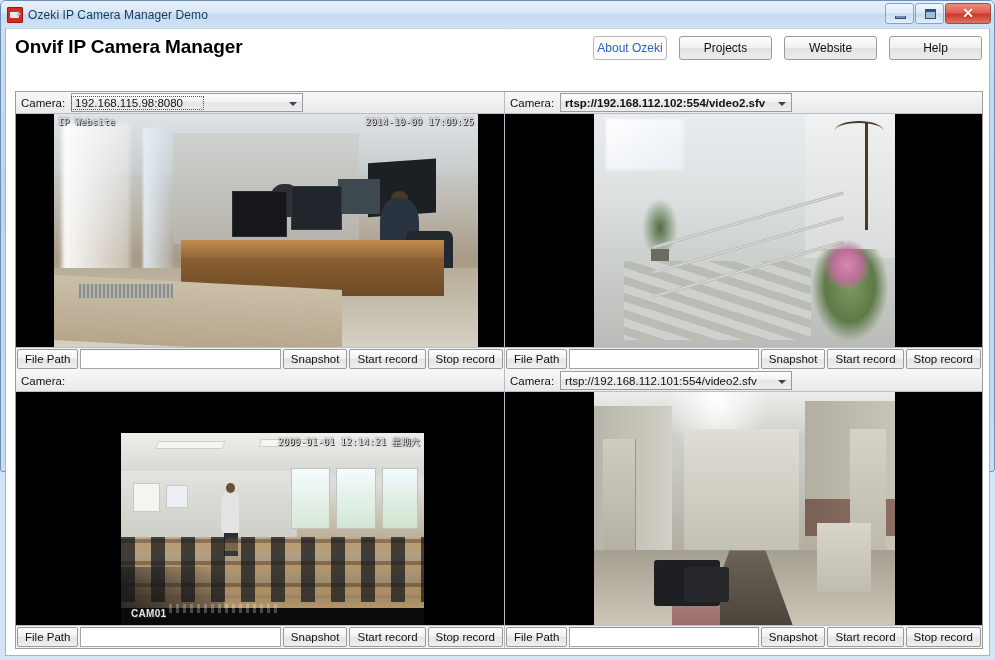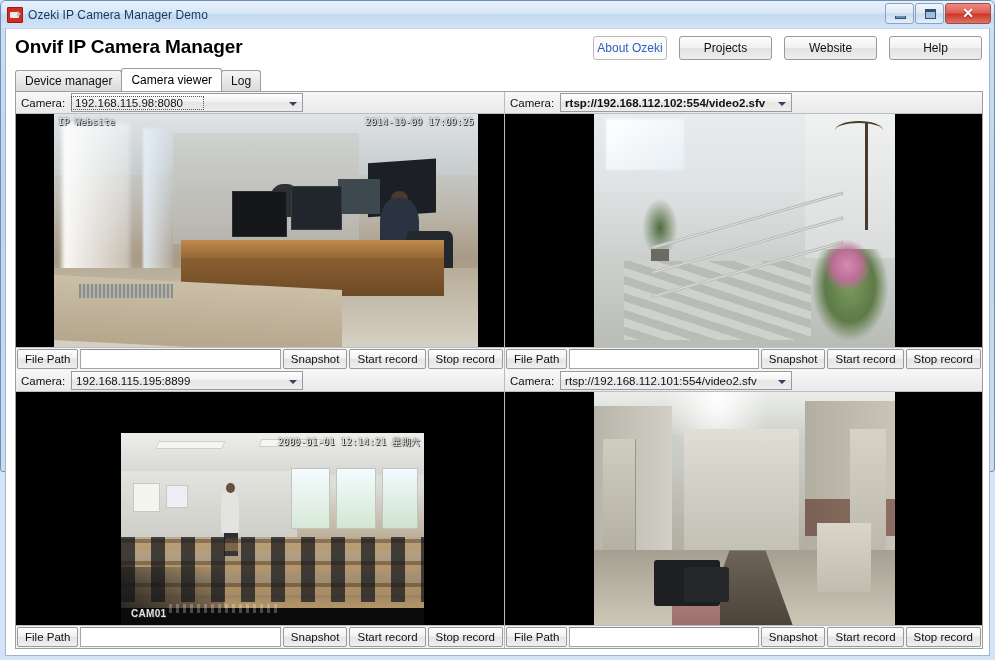--- a/index.html
+++ b/index.html
@@ -505,25 +505,20 @@
     <div id="header">
       <div id="page-title">Onvif IP Camera Manager</div>
       <div id="header-buttons">
         <div class="hbtn hbtn-link">About Ozeki</div>
         <div class="hbtn">Projects</div>
         <div class="hbtn">Website</div>
         <div class="hbtn">Help</div>
       </div>
     </div>
 
-    <div id="tabstrip">
-      <div class="tab">Device manager</div>
-      <div class="tab active">Camera viewer</div>
-      <div class="tab">Log</div>
-    </div>
 
     <div id="tabbody">
       <div id="grid">
 
         <div class="cam-panel">
           <div class="combo-row">
             <div class="combo-label">Camera:</div>
             <div class="combo combo-w1 focused">
               <div class="combo-text">192.168.115.98:8080</div>
               <div class="arrow"></div>
@@ -598,24 +593,20 @@
             <div class="path-input"></div>
             <div class="sbtn">Snapshot</div>
             <div class="sbtn">Start record</div>
             <div class="sbtn">Stop record</div>
           </div>
         </div>
 
         <div class="cam-panel">
           <div class="combo-row">
             <div class="combo-label">Camera:</div>
-            <div class="combo combo-w3">
-              <div class="combo-text">192.168.115.195:8899</div>
-              <div class="arrow"></div>
-            </div>
           </div>
 
           <div class="video-area">
             <div class="video-inner" style="left:105px; right:80px;margin-top:41px;">
               <div class="scene s3">
                 <div class="ceil"></div>
                 <div class="lamp l1"></div>
                   <div class="lamp l2"></div>
                 <div class="wallback"></div>
                 <div class="win1"></div>

